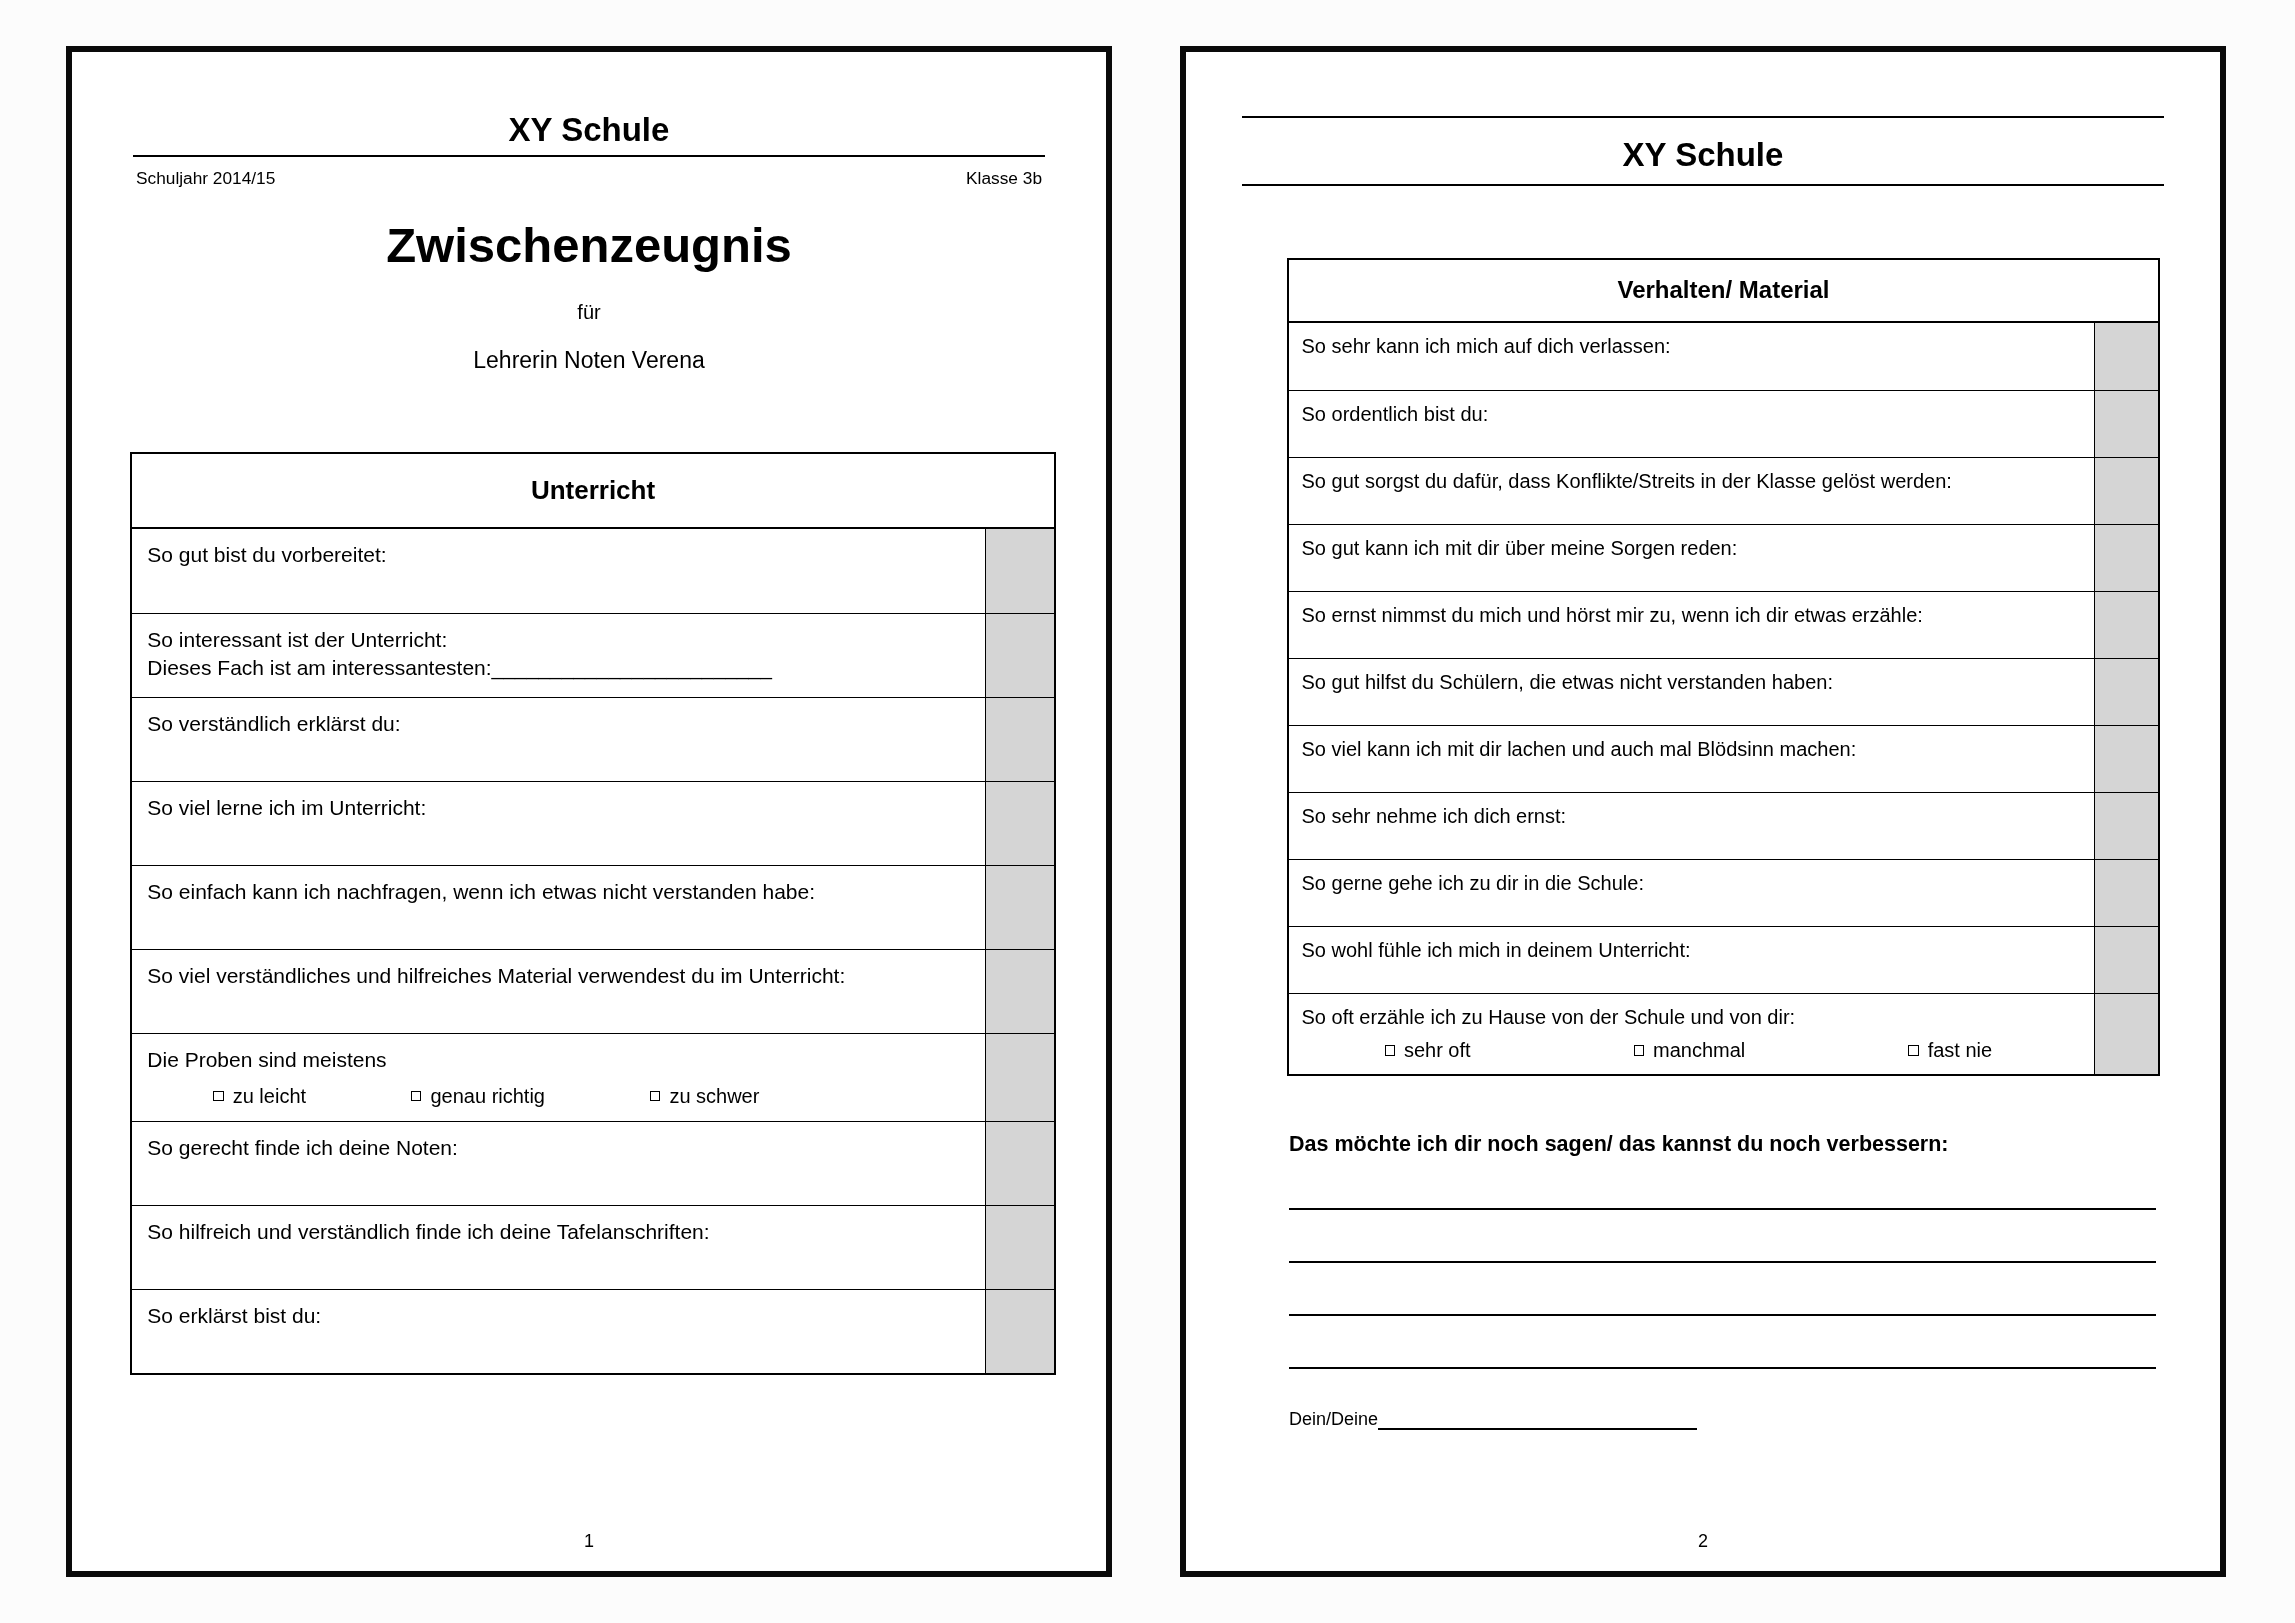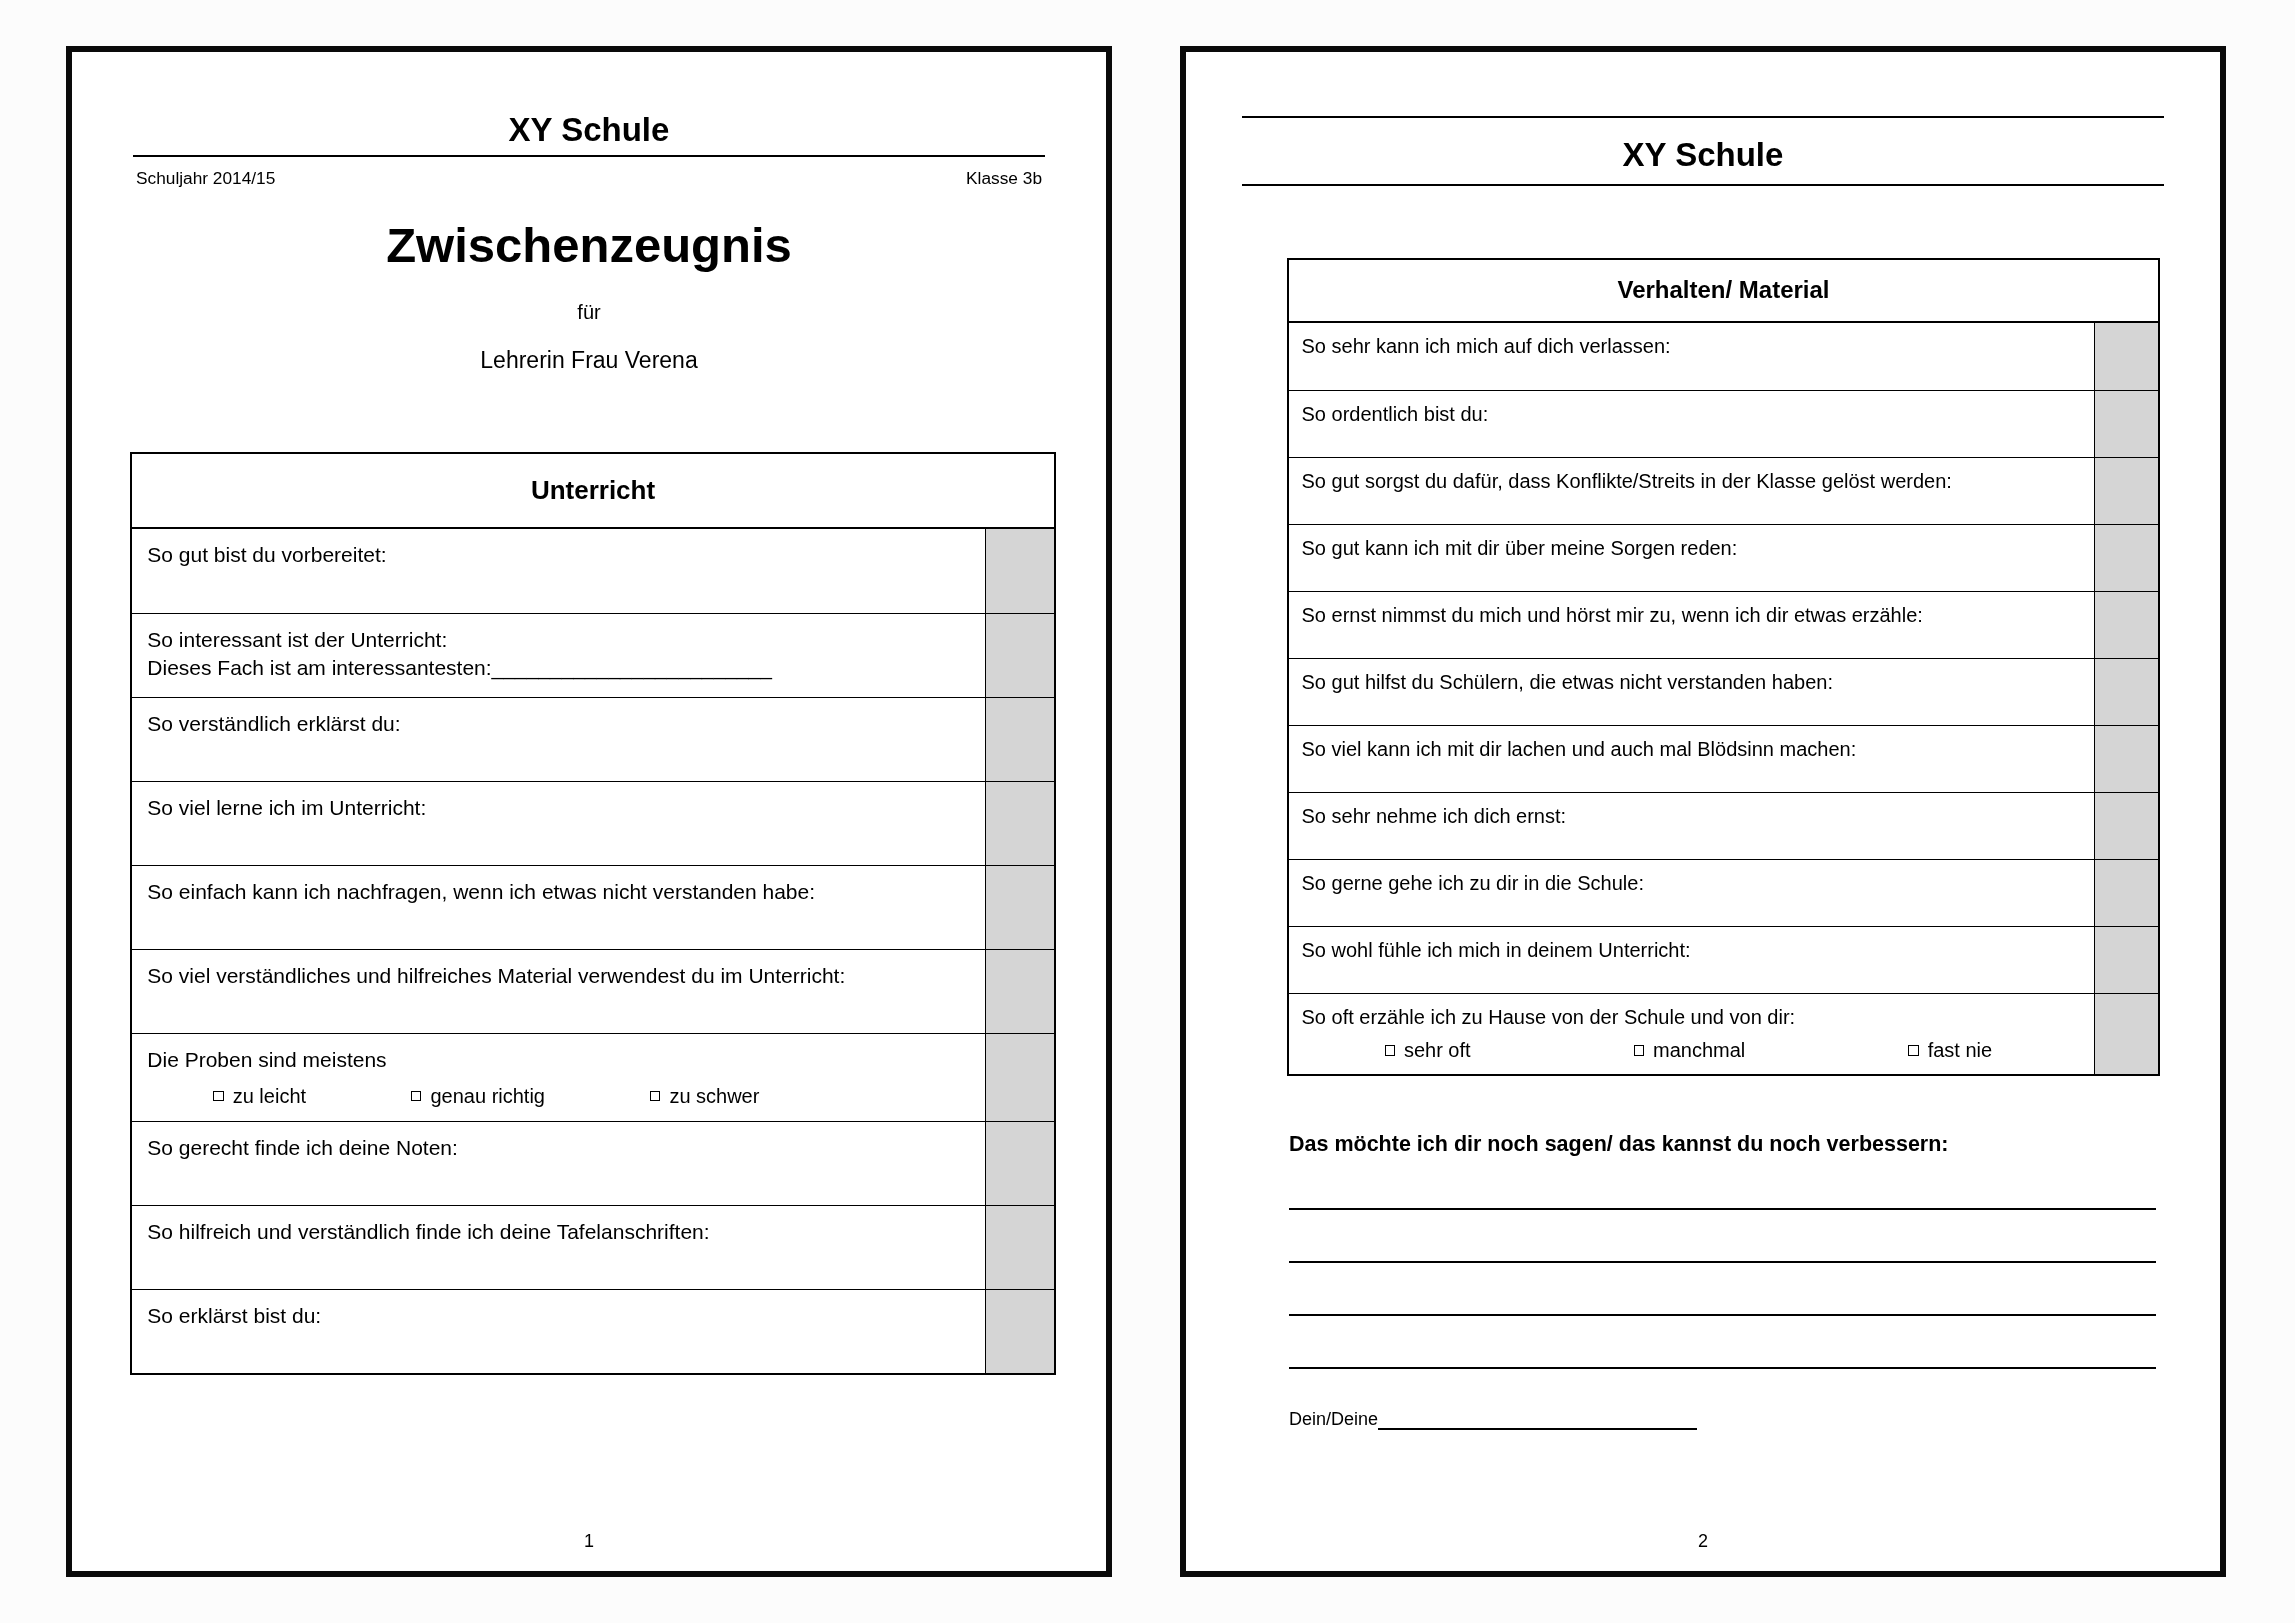--- a/index.html
+++ b/index.html
@@ -66,21 +66,21 @@
 
 <div class="page p1" id="page1">
   <div class="school-name">XY Schule</div>
   <hr class="rule">
   <div class="meta">
     <span>Schuljahr 2014/15</span>
     <span>Klasse 3b</span>
   </div>
   <div class="doc-title">Zwischenzeugnis</div>
   <div class="for-label">für</div>
-  <div class="teacher">Lehrerin Frau Verena</div>
+  <div class="teacher">Lehrerin Noten Verena</div>
 
   <div class="qtable">
     <div class="qheader">Unterricht</div>
 
     <div class="qrow">
       <div class="qtext">
         <span class="qline">So gut bist du vorbereitet:</span>
       </div>
       <div class="qrating"></div>
     </div>

